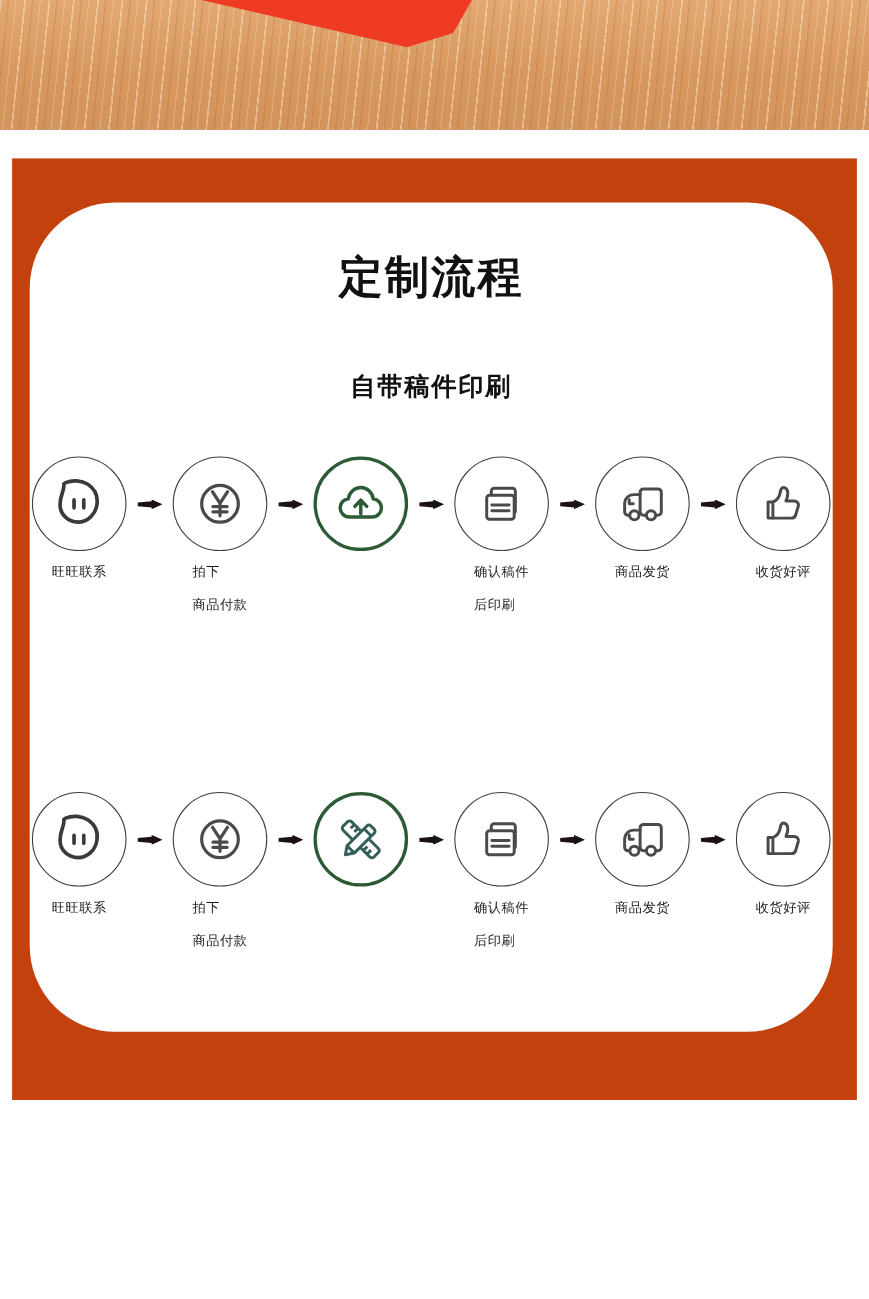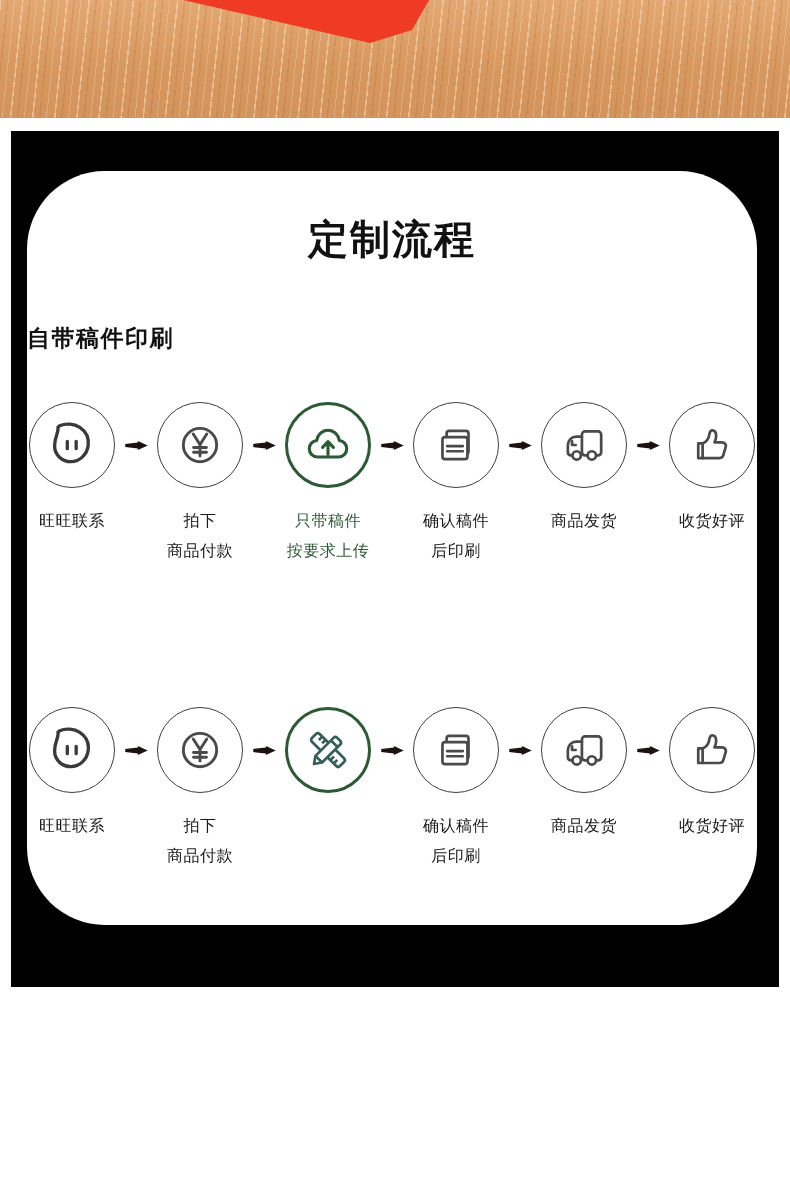--- a/index.html
+++ b/index.html
@@ -21,36 +21,36 @@
       linear-gradient(180deg,#e3a873 0%,#d89960 55%,#d3935c 100%);
   }
   .red-box {
     position:absolute; left:0; top:0; width:790px; height:118px;
     clip-path:polygon(183px 0, 429px 0, 412px 30px, 370px 43px);
     background:linear-gradient(115deg,#ef3a24 0 55%,#e02a1c 58% 100%);
   }
 
   
   .panel {
-    position:absolute; left:11px; top:131px; width:768px; height:856px;
-    background:#000000;
+    position:absolute; left:11px; top:144px; width:768px; height:856px;
+    background:#c2410c;
   }
   .card {
     position:absolute; left:16px; top:40px; width:730px; height:754px;
     background:#fff; border-radius:78px;
   }
 
   .main-title {
     position:absolute; top:44px; left:0; width:100%;
     text-align:center; font-size:40px; line-height:48px; font-weight:700;
     letter-spacing:2px; color:#111;
   }
   .section-title {
     position:absolute; left:0; width:100%;
-    text-align:left; font-weight:700; color:#111; letter-spacing:1.5px;
+    text-align:center; font-weight:700; color:#111; letter-spacing:1.5px;
   }
   .section-title.s1 { top:152px; font-size:23px; line-height:30px; }
   .section-title.s2 { top:457px; font-size:24px; line-height:30px; }
 
   
   .flow-row {
     position:absolute; left:-19px; width:768px; display:flex;
   }
   .flow-row.r1 { top:231px; }
   .flow-row.r2 { top:536px; }
@@ -64,21 +64,21 @@
     display:flex; align-items:center; justify-content:center;
   }
   .circle.green { border:3px solid #2b5a34; }
   .icon { width:50px; height:50px; display:block; }
   .ic-wang   { color:#3a3a3a; }
   .ic-gray   { color:#4a4a4a; }
   .ic-green  { color:#2b5a34; }
   .ic-teal   { color:#35605a; }
 
   .step-label {
-    margin-top:18px; text-align:center; font-size:16px; line-height:30px;
+    margin-top:4px; text-align:left; font-size:12px; line-height:30px;
     letter-spacing:0.5px; color:#1a1a1a; font-weight:500; white-space:nowrap;
   }
   .step-label.green { color:#2d5a35; }
   .step-label div:empty { display:none; }
 
   .arrow {
     position:absolute; right:-12.5px; top:38.5px; width:25px; height:9px;
   }
 </style>
 </head>
@@ -182,24 +182,20 @@
         <svg class="arrow">
             <use href="#i-arrow"></use>
           </svg>
       </div>
       <div class="step">
         <div class="circle green">
           <svg class="icon ic-green">
               <use href="#i-upload"></use>
             </svg>
         </div>
-        <div class="step-label green">
-          <div>只带稿件</div>
-            <div>按要求上传</div>
-        </div>
         <svg class="arrow">
             <use href="#i-arrow"></use>
           </svg>
       </div>
       <div class="step">
         <div class="circle">
           <svg class="icon ic-gray">
               <use href="#i-printer"></use>
             </svg>
         </div>

